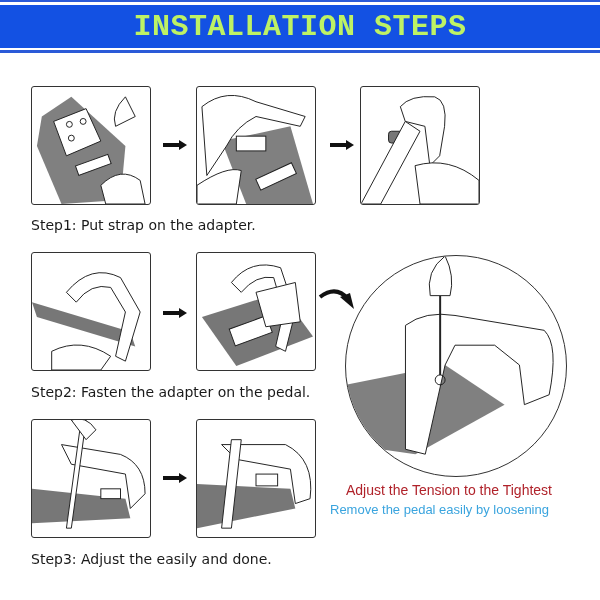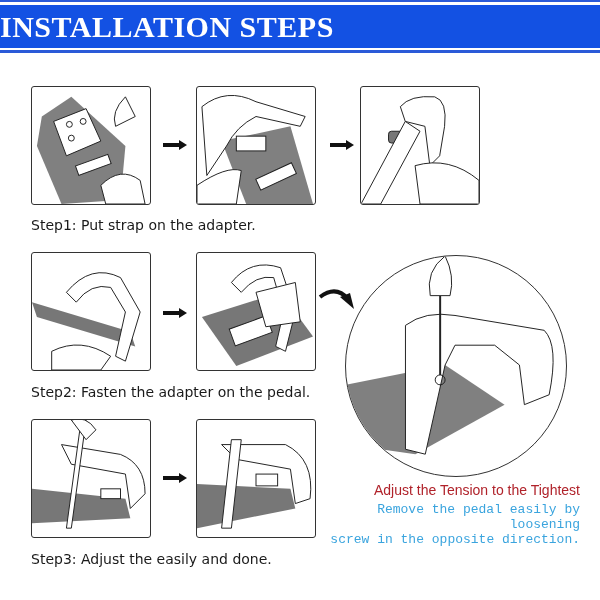--- a/index.html
+++ b/index.html
@@ -1,31 +1,31 @@
 <!DOCTYPE html>
 <html><head>
 <meta charset="utf-8">
 <style>
   html, body { margin: 0; padding: 0; background: #ffffff; }
   body { width: 600px; height: 600px; position: relative; overflow: hidden; font-family: "DejaVu Sans", sans-serif; }
   .stripe { position: absolute; left: 0; width: 600px; background: #2a5ad8; }
   .stripe.top { top: 0; height: 2px; }
   .stripe.bot { top: 50px; height: 3px; }
   .band { position: absolute; left: 0; top: 5px; width: 600px; height: 43px; background: #1351e3; }
-  .band .title { position: absolute; left: 0; right: 0; top: 5px; text-align: left; color: #ffffff;
-    font-family: Liberation Serif, serif; font-weight: bold; font-size: 30px; letter-spacing: 0.5px; }
+  .band .title { position: absolute; left: 0; right: 0; top: 5px; text-align: center; color: #bef264;
+    font-family: Liberation Mono, monospace; font-weight: bold; font-size: 30px; letter-spacing: 0.5px; }
   .panel { position: absolute; width: 120px; height: 119px; border: 1.3px solid #333; border-radius: 3px; background: #fff; overflow: hidden; box-sizing: border-box; }
   .panel svg { width: 100%; height: 100%; display: block; }
   .arrow { position: absolute; width: 24px; height: 10px; }
   .step { position: absolute; left: 31px; font-size: 14px; color: #1a1a1a; font-family: "DejaVu Sans", sans-serif; }
   .circle { position: absolute; left: 345px; top: 255px; width: 222px; height: 222px; border: 1.3px solid #333; border-radius: 50%; box-sizing: border-box; overflow: hidden; background: #fff; }
   .circle svg { width: 100%; height: 100%; }
   .curved-arrow { position: absolute; left: 318px; top: 285px; width: 40px; height: 32px; }
-  .cap-red { position: absolute; left: 330px; width: 250px; top: 482px; text-align: right; color: #b0222a; font-size: 14px; font-family: "Liberation Sans", sans-serif; }
-  .cap-blue { position: absolute; left: 330px; width: 250px; top: 502px; text-align: right; color: #3aa4de; font-size: 13px; line-height: 15px; font-family: Liberation Mono, monospace; }
+  .cap-red { position: absolute; left: 346px; width: 250px; top: 482px; text-align: left; color: #b0222a; font-size: 14px; font-family: "Liberation Sans", sans-serif; }
+  .cap-blue { position: absolute; left: 330px; width: 250px; top: 502px; text-align: left; color: #3aa4de; font-size: 13px; line-height: 15px; font-family: Liberation Sans, sans-serif; }
 </style>
 </head>
 <body>
 
 <div class="stripe top"></div>
 <div class="band">
   <div class="title">INSTALLATION STEPS</div>
 </div>
 <div class="stripe bot"></div>
 
@@ -95,21 +95,20 @@
     <path d="M0 130 L100 110 L160 150 L70 200 L0 190 Z" fill="#555" opacity="0.75"></path>
     <path d="M60 70 Q80 55 110 60 L200 75 Q215 90 205 140 L180 150 L175 110 L150 90 L110 90 L100 110 L80 200 L60 195 Z" fill="#fff" stroke="#222"></path>
     <path d="M95 40 L95 120" stroke="#222" stroke-width="2"></path>
     <circle cx="95" cy="125" r="5" fill="none" stroke="#222"></circle>
     <path d="M100 0 Q110 20 105 40 L85 40 Q80 15 100 0 Z" fill="#fff" stroke="#222"></path>
   </svg>
 </div>
 <div class="cap-red">Adjust the Tension to the Tightest</div>
 <div class="cap-blue">
   <div>Remove the pedal easily by loosening</div>
-  <div>screw in the opposite direction.</div>
 </div>
 
 <div class="panel" style="left:31px;top:419px;">
   <svg viewBox="0 0 120 119">
     <path d="M0 70 L95 80 L100 100 L0 105 Z" fill="#555" opacity="0.8"></path>
     <path d="M30 25 L90 35 Q115 45 115 75 L100 90 L95 55 L40 45 Z" fill="#fff" stroke="#222"></path>
     <path d="M50 0 L55 0 L40 110 L35 110 Z" fill="#fff" stroke="#222"></path>
     <path d="M40 0 Q55 -5 65 10 L55 20 Z" fill="#fff" stroke="#222"></path>
     <rect x="70" y="70" width="20" height="10" fill="#fff" stroke="#222"></rect>
   </svg>

